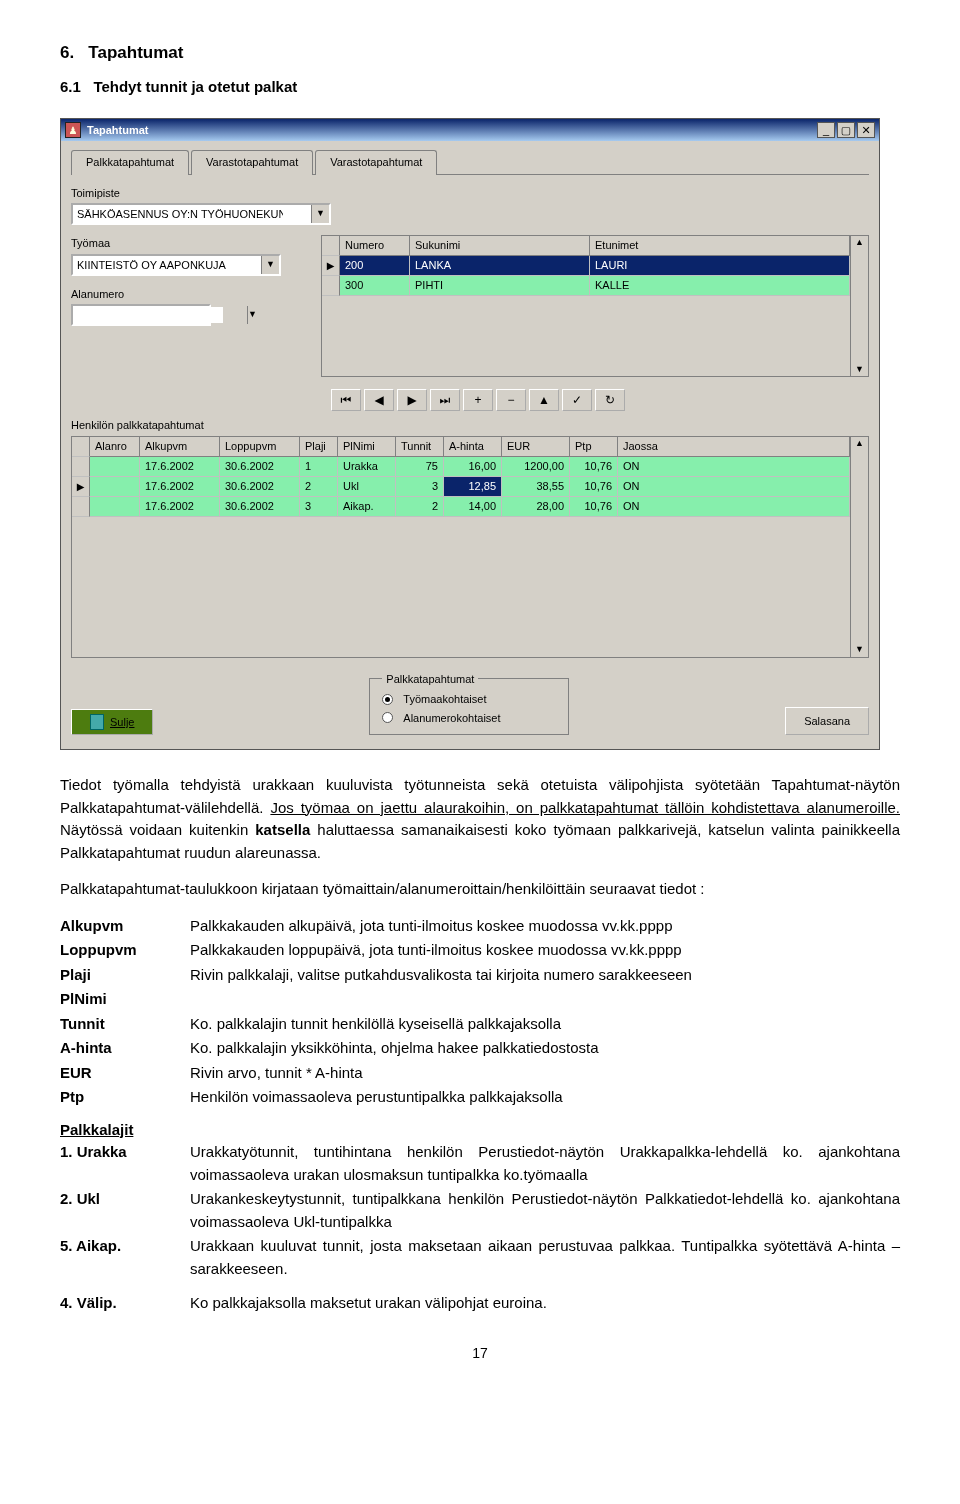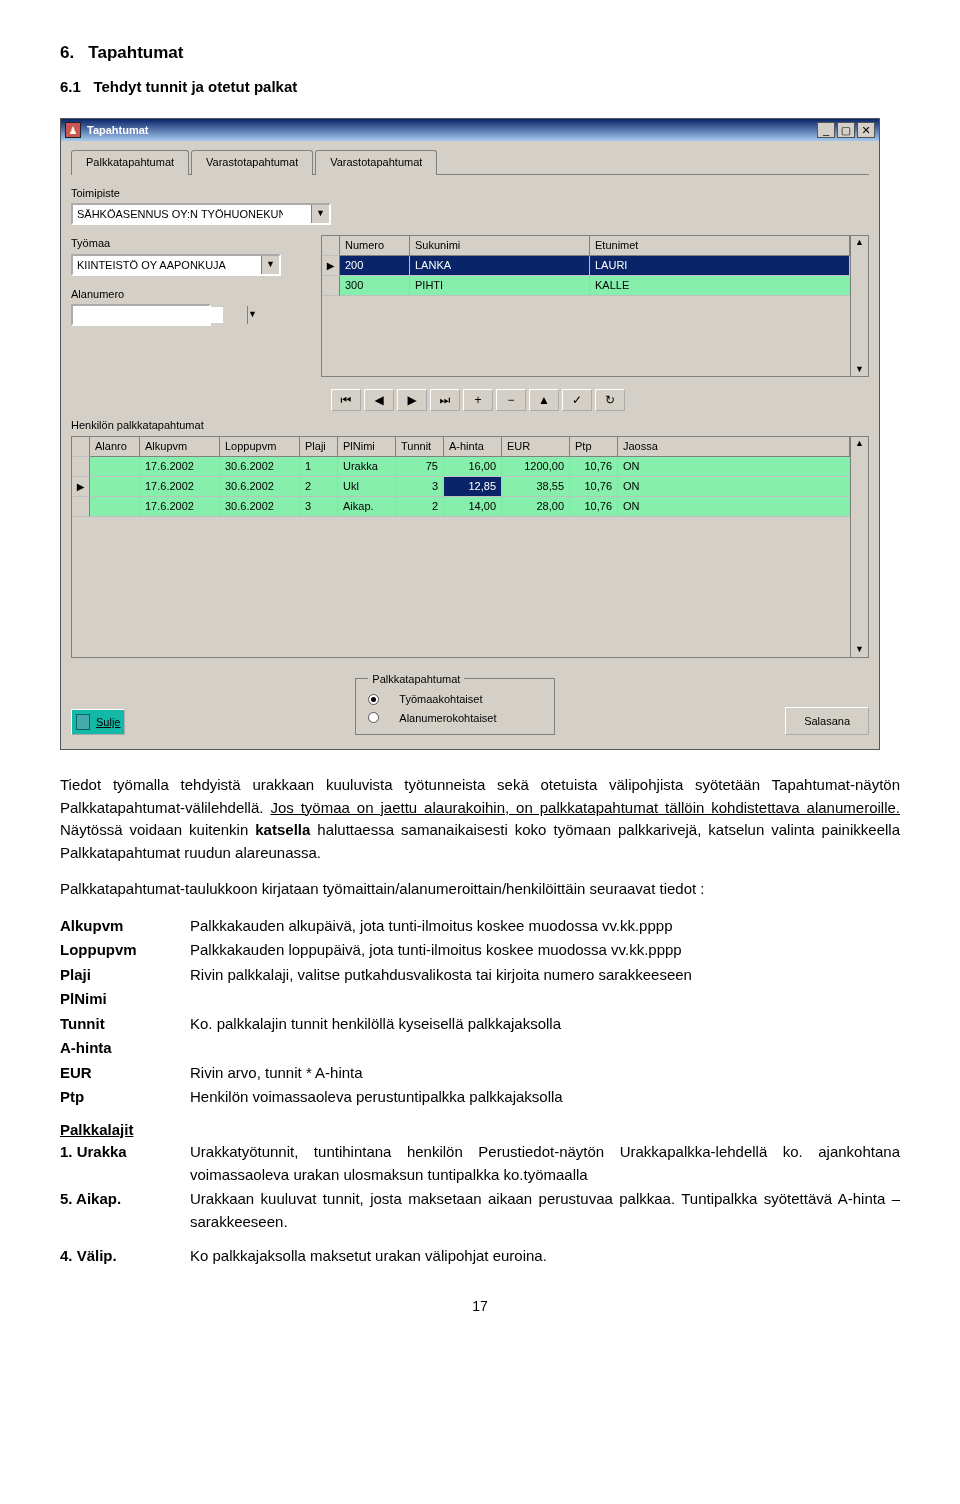--- a/index.html
+++ b/index.html
@@ -127,36 +127,36 @@
   }
 
   .grid-2 .grid-head-cell, .grid-2 .grid-cell { font-size: 11px; }
 
   .bottom-row {
     display: flex; align-items: flex-end; justify-content: space-between;
     margin-top: 20px;
   }
   .sulje-btn {
     display: flex; align-items: center; gap: 6px;
-    padding: 4px 4px; border: 1px outset #fff; background: #14b8a6;
+    padding: 4px 18px; border: 1px outset #fff; background: #4d7c0f;
     cursor: pointer;
   }
   .sulje-icon { width: 14px; height: 16px; background: #4aa; border: 1px solid #066; }
 
   .radio-group {
     border: 1px solid #808080;
     padding: 4px 12px 8px 12px;
     margin: 0 auto;
     width: 200px;
   }
   .radio-group-title {
     position: relative; top: -12px; background: #d4d0c8;
     display: inline-block; padding: 0 4px;
   }
-  .radio-opt { display: flex; align-items: center; gap: 20px; margin-top: -8px; }
+  .radio-opt { display: flex; align-items: center; gap: 10px; margin-top: -8px; }
   .radio-opt + .radio-opt { margin-top: 2px; }
   .radio-dot { width: 11px; height: 11px; border: 1px solid #555; border-radius: 50%; background: #fff; display: flex; align-items: center; justify-content: center; }
   .radio-dot.on::after { content: ""; width: 5px; height: 5px; background: #000; border-radius: 50%; }
 
   .salasana-btn {
     padding: 5px 18px; border: 1px outset #fff; background: #d4d0c8;
     cursor: pointer;
   }
 
   .edit-cell {
@@ -389,36 +389,41 @@
       </div>
       <div class="def-row">
         <div class="def-term">PlNimi</div>
       </div>
       <div class="def-row">
         <div class="def-term">Tunnit</div>
         <div class="def-desc">Ko. palkkalajin tunnit henkilöllä kyseisellä palkkajaksolla</div>
       </div>
       <div class="def-row">
         <div class="def-term">A-hinta</div>
+        <div class="def-desc">Ko. palkkalajin yksikköhinta, ohjelma hakee palkkatiedostosta</div>
       </div>
       <div class="def-row">
         <div class="def-term">EUR</div>
         <div class="def-desc">Rivin arvo, tunnit * A-hinta</div>
       </div>
       <div class="def-row">
         <div class="def-term">Ptp</div>
         <div class="def-desc">Henkilön voimassaoleva perustuntipalkka palkkajaksolla</div>
       </div>
     </div>
 
   <div class="sub-label">Palkkalajit</div>
   <div id="palkkalajit-defs">
       <div class="def-row">
         <div class="def-term">1. Urakka</div>
         <div class="def-desc">Urakkatyötunnit, tuntihintana henkilön Perustiedot-näytön Urakkapalkka-lehdellä ko. ajankohtana voimassaoleva urakan ulosmaksun tuntipalkka ko.työmaalla</div>
+      </div>
+      <div class="def-row">
+        <div class="def-term">2. Ukl</div>
+        <div class="def-desc">Urakankeskeytystunnit, tuntipalkkana henkilön Perustiedot-näytön Palkkatiedot-lehdellä ko. ajankohtana voimassaoleva Ukl-tuntipalkka</div>
       </div>
       <div class="def-row">
         <div class="def-term">5. Aikap.</div>
         <div class="def-desc">Urakkaan kuuluvat tunnit, josta maksetaan aikaan perustuvaa palkkaa. Tuntipalkka syötettävä A-hinta –sarakkeeseen.</div>
       </div>
       <div class="def-row" style="margin-top: 12px;">
         <div class="def-term">4. Välip.</div>
         <div class="def-desc">Ko palkkajaksolla maksetut urakan välipohjat euroina.</div>
       </div>
     </div>

